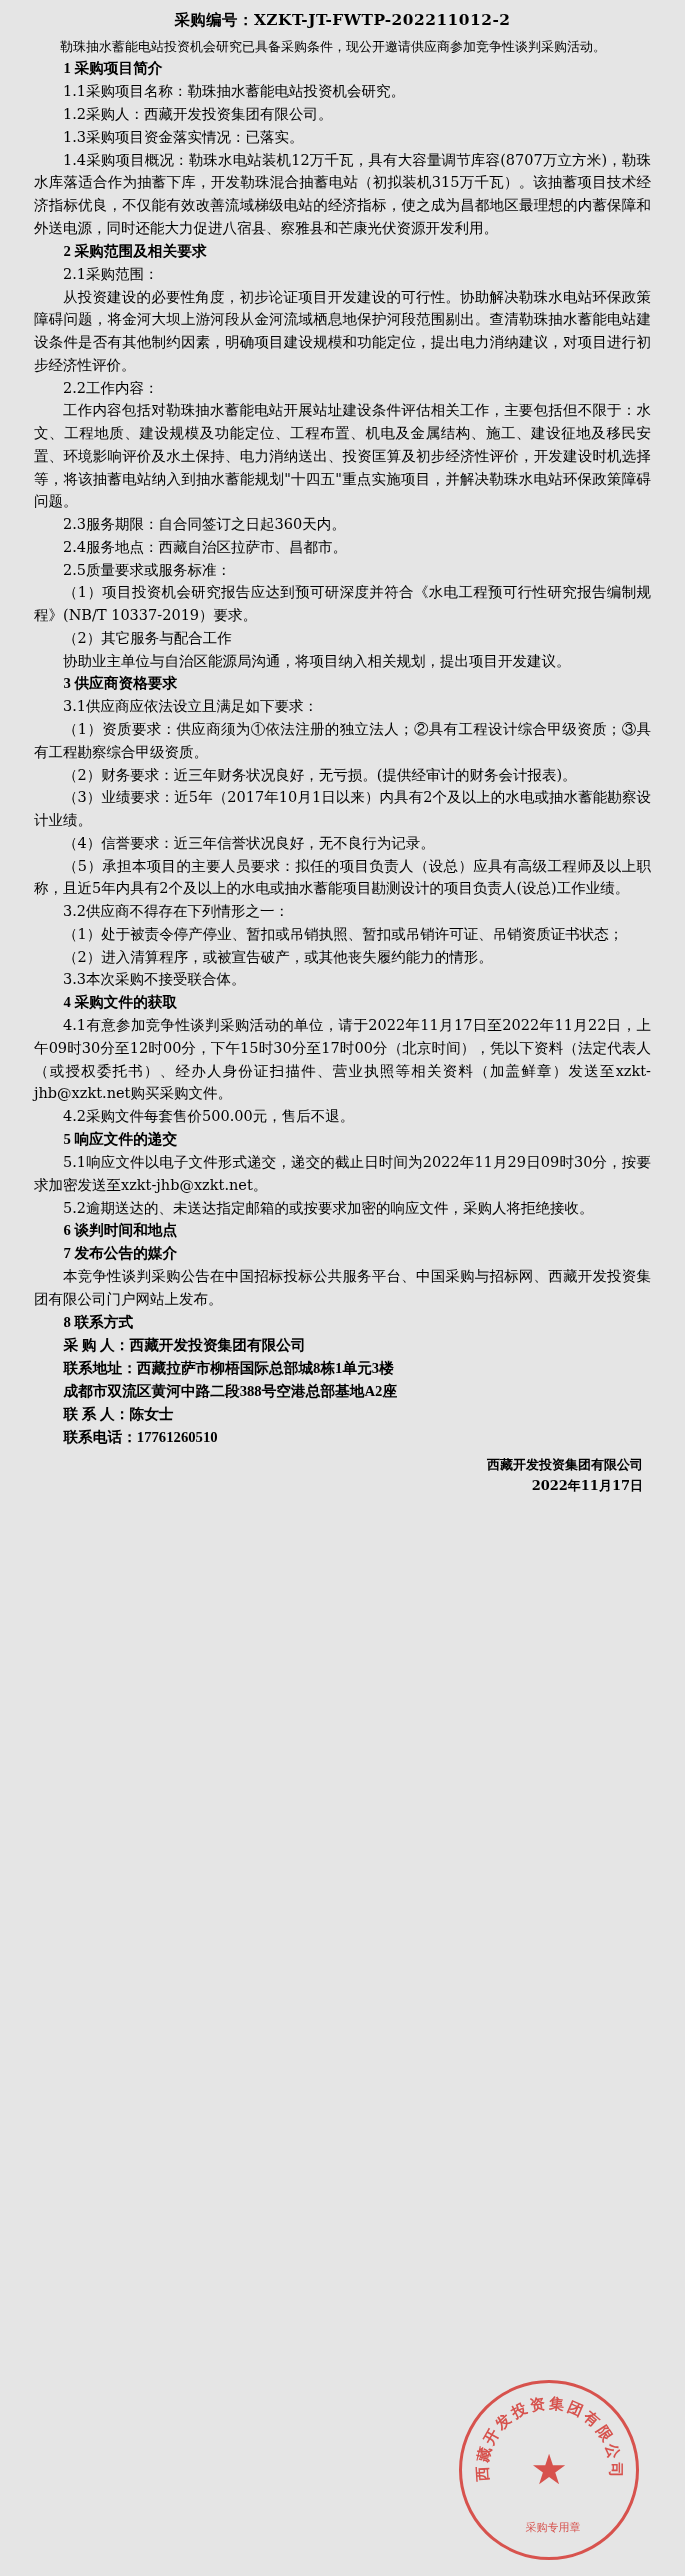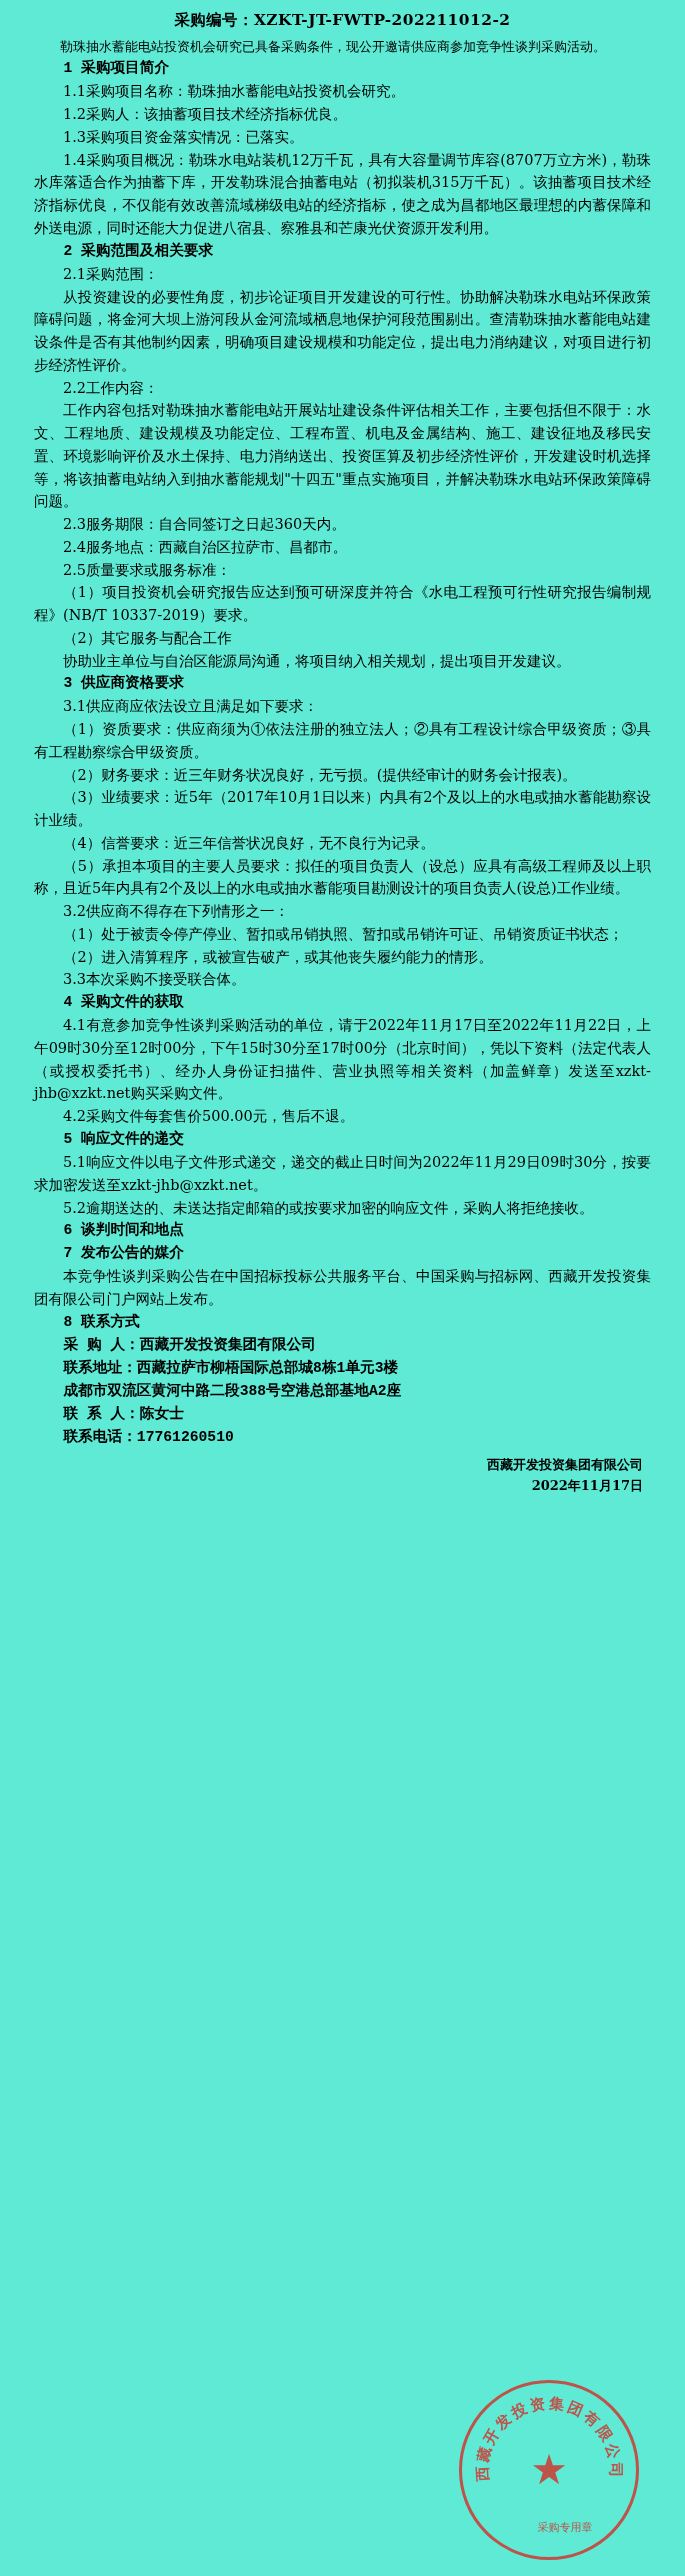--- a/index.html
+++ b/index.html
@@ -9,21 +9,21 @@
   }
   body {
     font-family: "DejaVu Serif", serif;
     color: #000000;
   }
   .page {
     position: relative;
     width: 685px;
     height: 2576px;
     margin: 0 auto;
-    background: #5eead4;
+    background: #e5e5e5;
     overflow: hidden;
     box-sizing: border-box;
     padding: 8px 34px 0 34px;
   }
   .doc-number {
     text-align: center;
     font-size: 15.4px;
     font-weight: bold;
     letter-spacing: 0.5px;
     margin: 2px 0 6px 0;
@@ -37,21 +37,21 @@
     text-justify: inter-ideograph;
     text-indent: 2em;
     font-family: "DejaVu Serif", serif;
   }
   p.head {
     margin: 0;
     font-size: 14.7px;
     line-height: 1.57;
     font-weight: bold;
     text-indent: 2em;
-    font-family: Liberation Mono, monospace;
+    font-family: Liberation Serif, serif;
   }
   p.sub {
     margin: 0;
     font-size: 14.5px;
     line-height: 1.57;
     text-align: justify;
     text-justify: inter-ideograph;
     text-indent: 2em;
     font-family: "DejaVu Serif", serif;
   }
@@ -100,40 +100,40 @@
     font-size: 15px;
     color: #d4322c;
     font-weight: bold;
     transform-origin: 0 0;
     font-family: "DejaVu Serif", serif;
     white-space: nowrap;
   }
   .seal .seal-bottom {
     position: absolute;
     bottom: 22px;
-    left: 16px;
+    left: 4px;
     width: 100%;
     text-align: center;
     color: #d4322c;
     font-size: 11px;
     font-family: "DejaVu Serif", serif;
   }
 </style>
 </head>
 <body>
 
 <div class="page">
 
   <div class="doc-number">采购编号：XZKT-JT-FWTP-202211012-2</div>
 
   <p class="para">勒珠抽水蓄能电站投资机会研究已具备采购条件，现公开邀请供应商参加竞争性谈判采购活动。</p>
 
   <p class="head">1  采购项目简介</p>
   <p class="sub">1.1采购项目名称：勒珠抽水蓄能电站投资机会研究。</p>
-  <p class="sub">1.2采购人：该抽蓄项目技术经济指标优良。</p>
+  <p class="sub">1.2采购人：西藏开发投资集团有限公司。</p>
   <p class="sub">1.3采购项目资金落实情况：已落实。</p>
   <p class="sub">1.4采购项目概况：勒珠水电站装机12万千瓦，具有大容量调节库容(8707万立方米)，勒珠水库落适合作为抽蓄下库，开发勒珠混合抽蓄电站（初拟装机315万千瓦）。该抽蓄项目技术经济指标优良，不仅能有效改善流域梯级电站的经济指标，使之成为昌都地区最理想的内蓄保障和外送电源，同时还能大力促进八宿县、察雅县和芒康光伏资源开发利用。</p>
 
   <p class="head">2  采购范围及相关要求</p>
   <p class="sub">2.1采购范围：</p>
   <p class="sub">从投资建设的必要性角度，初步论证项目开发建设的可行性。协助解决勒珠水电站环保政策障碍问题，将金河大坝上游河段从金河流域栖息地保护河段范围剔出。查清勒珠抽水蓄能电站建设条件是否有其他制约因素，明确项目建设规模和功能定位，提出电力消纳建议，对项目进行初步经济性评价。</p>
   <p class="sub">2.2工作内容：</p>
   <p class="sub">工作内容包括对勒珠抽水蓄能电站开展站址建设条件评估相关工作，主要包括但不限于：水文、工程地质、建设规模及功能定位、工程布置、机电及金属结构、施工、建设征地及移民安置、环境影响评价及水土保持、电力消纳送出、投资匡算及初步经济性评价，开发建设时机选择等，将该抽蓄电站纳入到抽水蓄能规划"十四五"重点实施项目，并解决勒珠水电站环保政策障碍问题。</p>
   <p class="sub">2.3服务期限：自合同签订之日起360天内。</p>
   <p class="sub">2.4服务地点：西藏自治区拉萨市、昌都市。</p>

